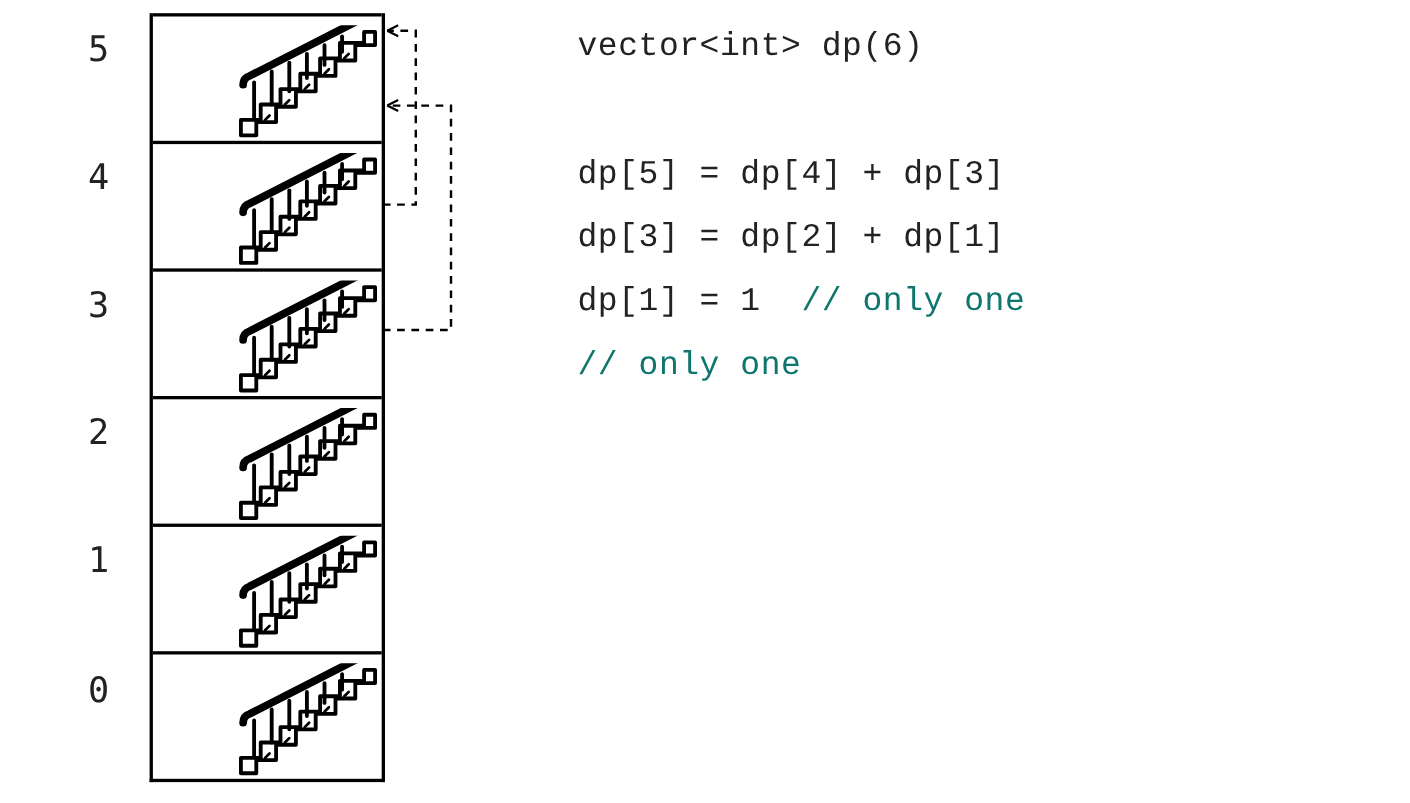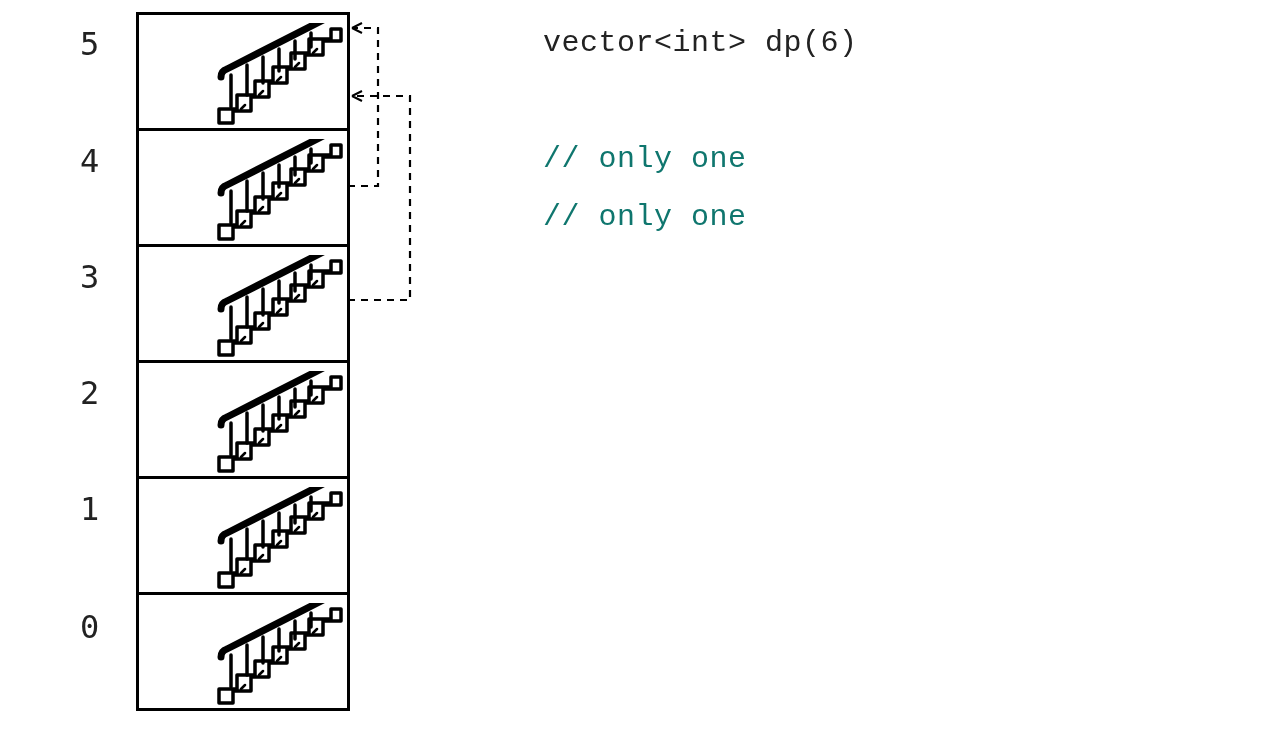--- a/index.html
+++ b/index.html
@@ -50,21 +50,20 @@
 
   
   .code {
     position: absolute;
     left: 525px;
     top: 14px;
     font-size: 30px;
     line-height: 1;
     color: #222;
     letter-spacing: 0.5px;
-    margin-left: 18px;
   }
   .code-line {
     height: 58px;
     display: flex;
     align-items: center;
     white-space: pre;
   }
   .code-gap { height: 58px; }
   .comment { color: #0f766e; }
 
@@ -131,21 +130,27 @@
     <use href="#arrowhead" x="352" y="28"></use>
 
     <path d="M 348 300 L 410 300 L 410 96 L 352 96" stroke="#000" stroke-width="2.2" fill="none" stroke-dasharray="7 6"></path>
     <use href="#arrowhead" x="352" y="96"></use>
   </svg>
 
   <div class="code">
     <div class="code-line">vector&lt;int&gt; dp(6)</div>
     <div class="code-gap"></div>
     <div class="code-line">
-      <span class="comment">// only one</span>
+      <span>dp[5] = dp[4] + dp[3]</span><span class="comment"></span>
+    </div>
+    <div class="code-line">
+      <span>dp[3] = dp[2] + dp[1]</span><span class="comment"></span>
+    </div>
+    <div class="code-line">
+      <span>dp[1] = 1  </span><span class="comment">// only one</span>
     </div>
     <div class="code-line">
       <span class="comment">// only one</span>
     </div>
   </div>
 
 </div>
 
 <svg width="0" height="0" style="position:absolute">
   <defs>

